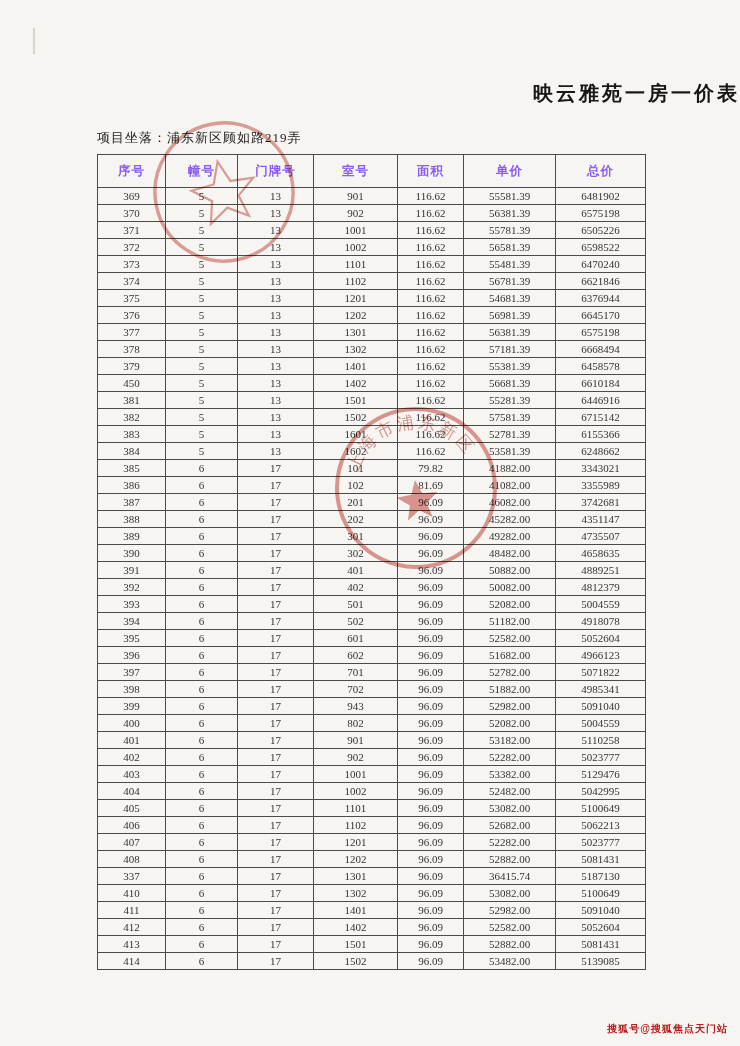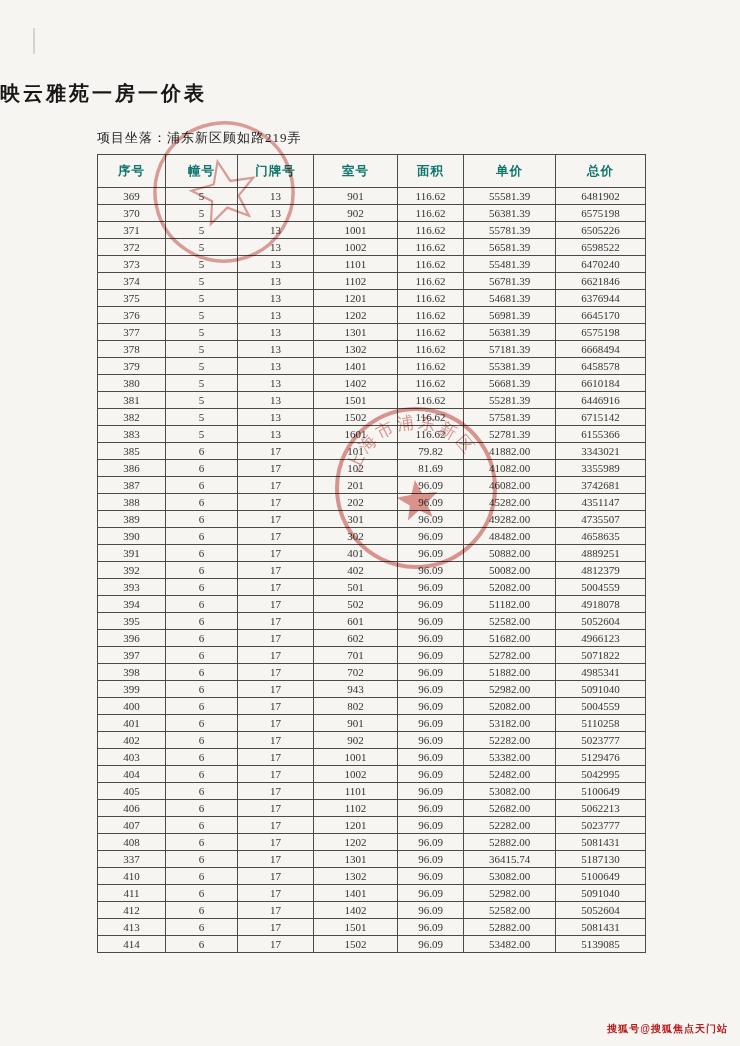--- a/index.html
+++ b/index.html
@@ -11,42 +11,42 @@
     position:relative;
     overflow:hidden;
   }
   .page{position:relative;width:740px;height:1046px;}
   .scan-artifact{
     position:absolute;left:33px;top:28px;width:2px;height:26px;
     background:#c9c6c1;opacity:.7;
   }
   .title{
     position:absolute;top:80px;left:0;width:100%;
-    text-align:left;
+    text-align:right;
     font-size:20px;font-weight:bold;letter-spacing:3px;
     color:#171717;margin:0;
   }
   .location{
     position:absolute;top:129px;left:97px;
     font-size:13px;font-weight:normal;color:#1d1d1d;
     letter-spacing:1px;
   }
   table.price-table{
     position:absolute;top:154px;left:97px;
     border-collapse:collapse;table-layout:fixed;
     background:transparent;
   }
   .price-table th,.price-table td{
     border:1px solid #4d4b48;
     text-align:center;vertical-align:middle;
     padding:0;color:#333;
     overflow:hidden;white-space:nowrap;
   }
   .price-table th{
-    height:32px;font-size:12.5px;font-weight:bold;color:#0f766e;
+    height:32px;font-size:12.5px;font-weight:bold;color:#8b5cf6;
     letter-spacing:1px;
   }
   .price-table td{
     height:16px;font-size:11px;line-height:16px;
   }
   .seal{
     position:absolute;mix-blend-mode:multiply;pointer-events:none;
   }
   .seal-top{left:148px;top:116px;width:152px;height:152px;transform:rotate(-12deg);opacity:.5;}
   .seal-bottom{left:330px;top:402px;width:172px;height:172px;transform:rotate(-8deg);opacity:.55;}
@@ -184,21 +184,21 @@
         <tr>
           <td>379</td>
           <td>5</td>
           <td>13</td>
           <td>1401</td>
           <td>116.62</td>
           <td>55381.39</td>
           <td>6458578</td>
         </tr>
         <tr>
-          <td>380</td>
+          <td>450</td>
           <td>5</td>
           <td>13</td>
           <td>1402</td>
           <td>116.62</td>
           <td>56681.39</td>
           <td>6610184</td>
         </tr>
         <tr>
           <td>381</td>
           <td>5</td>
@@ -218,20 +218,29 @@
           <td>6715142</td>
         </tr>
         <tr>
           <td>383</td>
           <td>5</td>
           <td>13</td>
           <td>1601</td>
           <td>116.62</td>
           <td>52781.39</td>
           <td>6155366</td>
+        </tr>
+        <tr>
+          <td>384</td>
+          <td>5</td>
+          <td>13</td>
+          <td>1602</td>
+          <td>116.62</td>
+          <td>53581.39</td>
+          <td>6248662</td>
         </tr>
         <tr>
           <td>385</td>
           <td>6</td>
           <td>17</td>
           <td>101</td>
           <td>79.82</td>
           <td>41882.00</td>
           <td>3343021</td>
         </tr>

